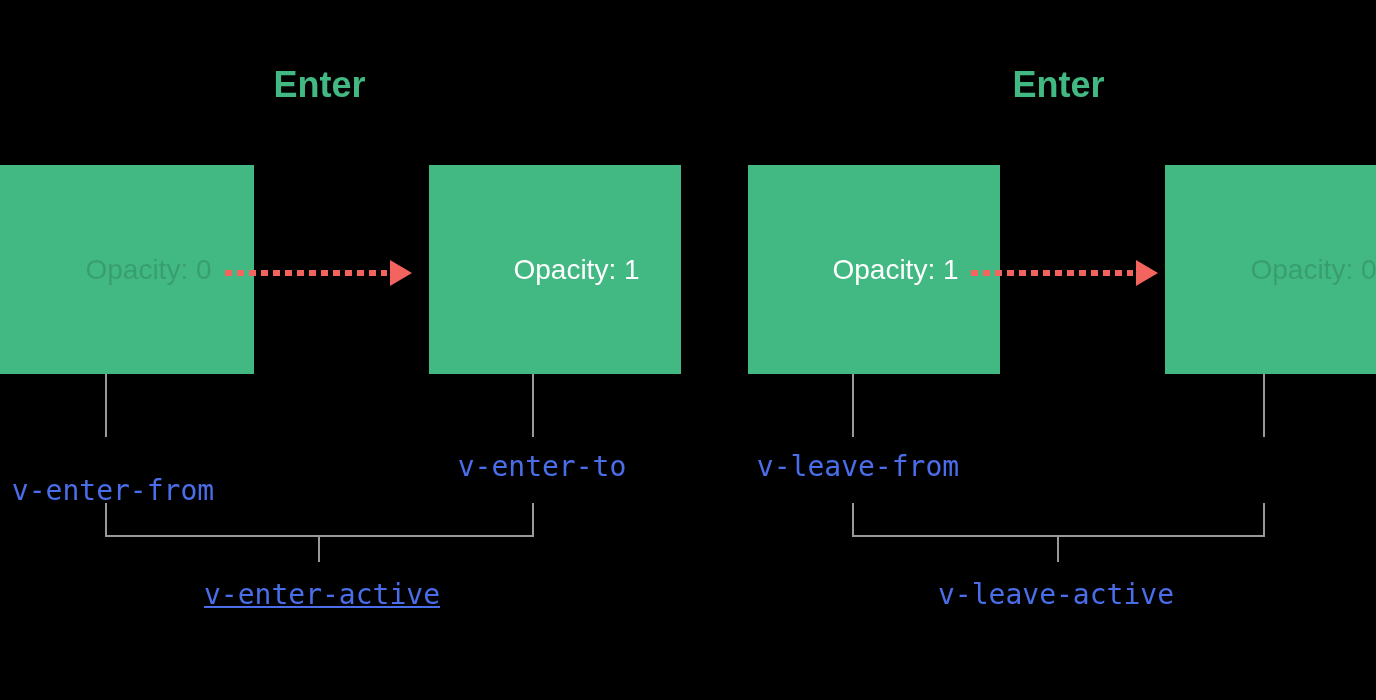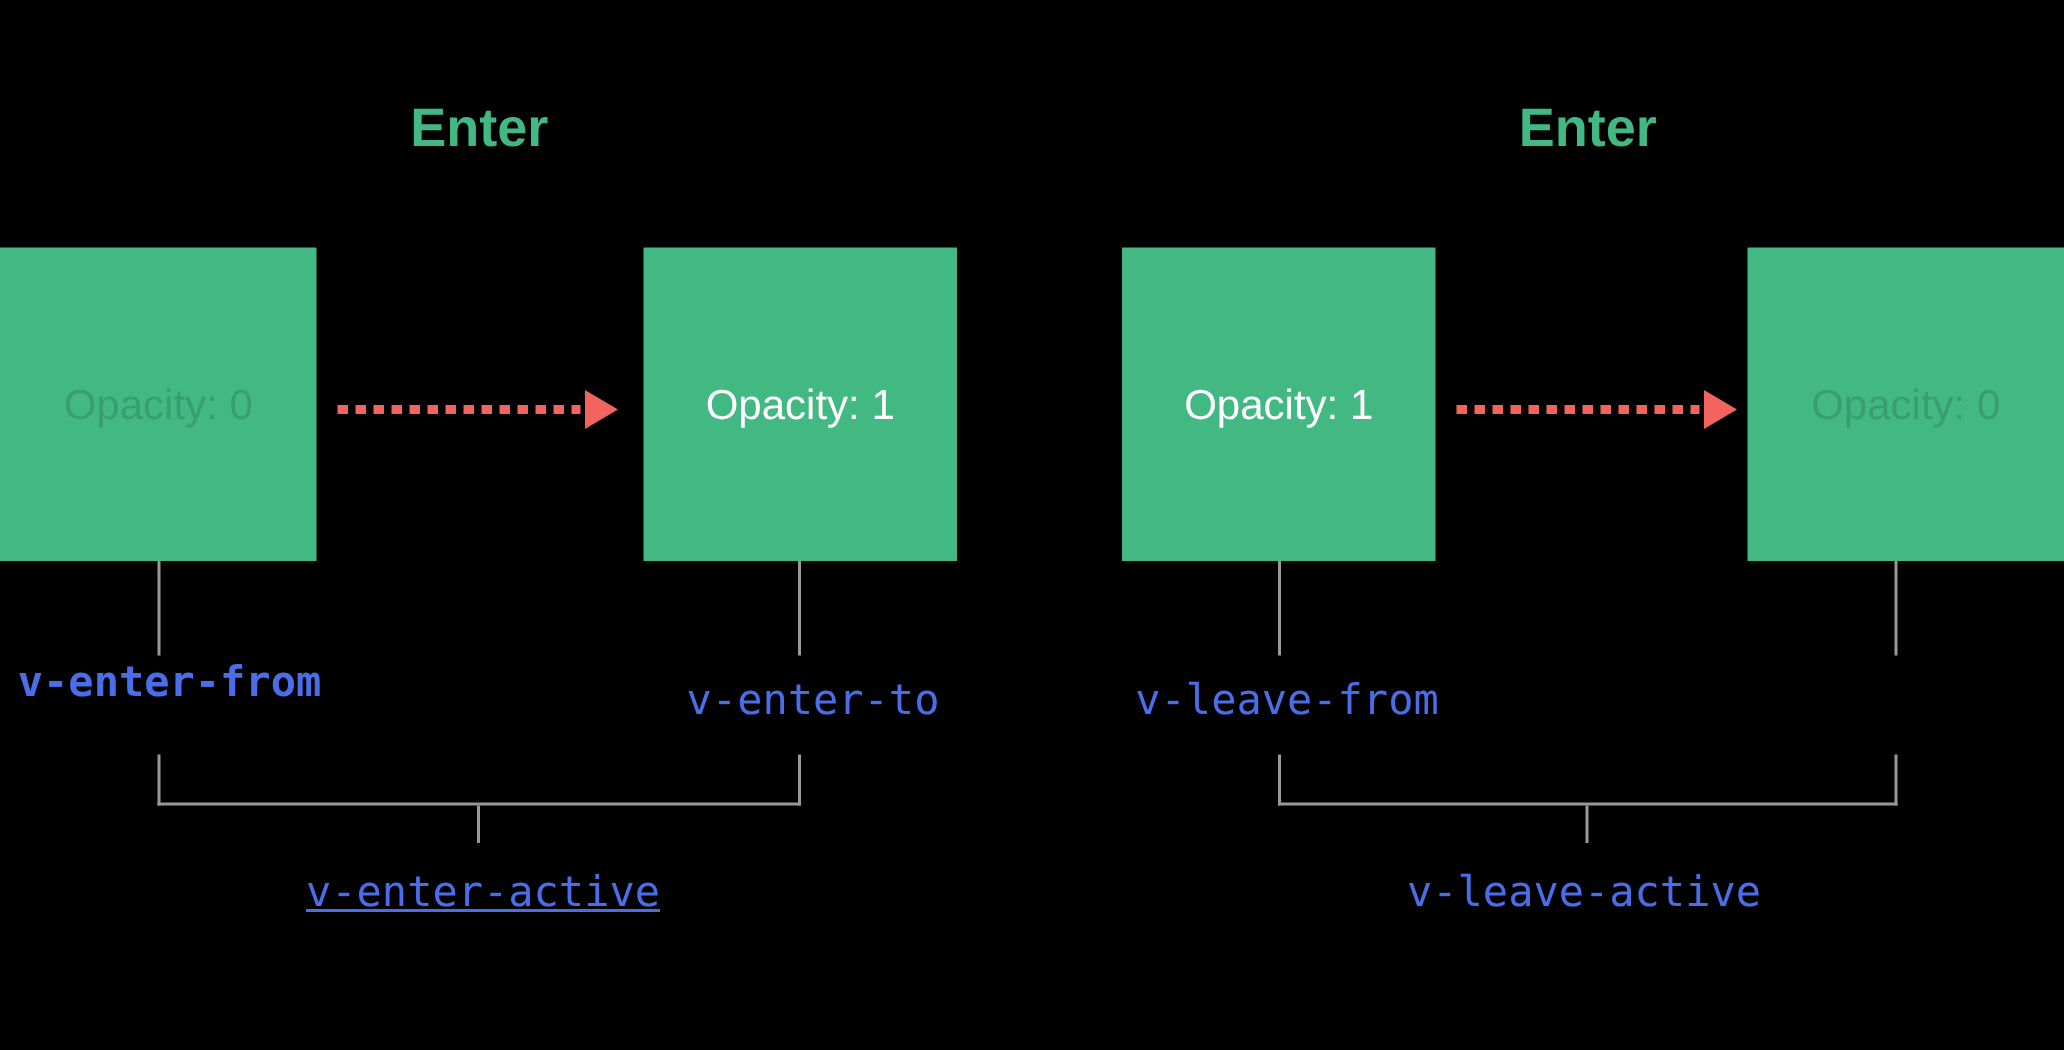--- a/index.html
+++ b/index.html
@@ -24,20 +24,21 @@
     position:absolute;top:66px;
     font-size:36px;font-weight:bold;line-height:38px;
     color:var(--green);
     text-align:center;
   }
   .box{
     position:absolute;top:165px;height:209px;
     background:var(--green);
     display:flex;align-items:center;justify-content:center;
     font-size:28px;
+    padding-left:43px;
   }
   .box .lbl{white-space:nowrap;}
   .lbl-solid{color:var(--white);}
   .lbl-faint{color:var(--faint_text);}
   .arrow-svg{position:absolute;top:258px;width:192px;height:30px;}
   .vline{
     position:absolute;width:2px;
     background:var(--line_gray);
   }
   .hline{
@@ -84,21 +85,21 @@
   <svg class="arrow-svg" style="left:968px;" viewBox="0 0 192 30">
     <line x1="3" y1="15" x2="165" y2="15" stroke="var(--arrow)" stroke-width="6" stroke-dasharray="7 5"></line>
     <polygon points="168,2 190,15 168,28" fill="var(--arrow)"></polygon>
   </svg>
 
   <div class="vline" style="left:105px;top:374px;height:63px;"></div>
   <div class="vline" style="left:532px;top:374px;height:63px;"></div>
   <div class="vline" style="left:852px;top:374px;height:63px;"></div>
   <div class="vline" style="left:1263px;top:374px;height:63px;"></div>
 
-  <div class="cls" style="left:113px;top:440px;font-weight:bold;">v-enter-from</div>
+  <div class="cls" style="left:113px;top:476px;">v-enter-from</div>
   <div class="cls" style="left:858px;top:452px;">v-leave-from</div>
   <div class="cls" style="left:542px;top:452px;">v-enter-to</div>
 
   <div class="vline" style="left:105px;top:503px;height:34px;"></div>
   <div class="vline" style="left:532px;top:503px;height:34px;"></div>
   <div class="hline" style="left:105px;top:535px;width:429px;"></div>
   <div class="vline" style="left:318px;top:537px;height:25px;"></div>
 
   <div class="vline" style="left:852px;top:503px;height:34px;"></div>
   <div class="vline" style="left:1263px;top:503px;height:34px;"></div>

